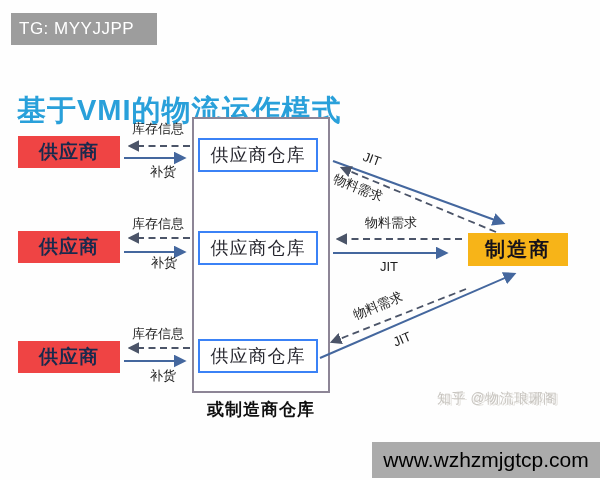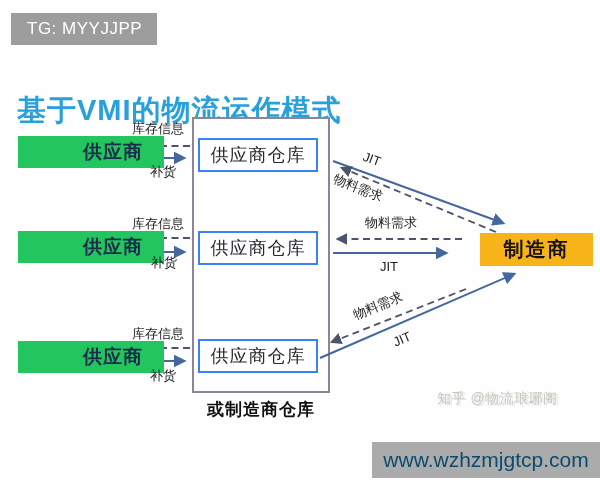--- a/index.html
+++ b/index.html
@@ -3,68 +3,68 @@
 <meta charset="utf-8">
 <style>
   html,body { margin:0; padding:0; background:#ffffff; }
   .stage {
     position:relative; width:600px; height:480px; background:#fefefe;
     font-family:"Liberation Sans", sans-serif; overflow:hidden;
   }
   .tg-banner {
     position:absolute; left:11px; top:13px; width:146px; height:32px;
     background:#9d9d9d; color:#ffffff; font-size:17px; line-height:32px;
-    padding-left:16px; box-sizing:border-box; letter-spacing:0.5px;
+    padding-left:8px; box-sizing:border-box; letter-spacing:0.5px;
   }
   .title {
     position:absolute; left:17px; top:62px; font-size:29px; font-weight:bold;
     color:#29a0da; letter-spacing:1px; white-space:nowrap;margin-top:29px;
   }
   .outer-box {
     position:absolute; left:192px; top:117px; width:138px; height:276px;
     border:2px solid #8d8596; box-sizing:border-box; background:#ffffff;
   }
   .wh {
     position:absolute; left:198px; width:120px; height:34px;
     border:2px solid #3b82f6; background:#ffffff; box-sizing:border-box;
     display:flex; align-items:center; justify-content:center;
     font-size:18px; color:#26262e; letter-spacing:1px; z-index:3;
   }
   .wh1 { top:138px; } .wh2 { top:231px; } .wh3 { top:339px; }
   .sup {
-    position:absolute; left:18px; width:102px; height:32px; background:#22c55e;
+    position:absolute; left:18px; width:102px; height:32px; background:#ef4444;
     display:flex; align-items:center; justify-content:center;
-    font-size:19px; font-weight:600; color:#1a2a4d; letter-spacing:1px; z-index:3;padding-left:44px;
+    font-size:19px; font-weight:600; color:#1a2a4d; letter-spacing:1px; z-index:3;
   }
   .sup1 { top:136px; } .sup2 { top:231px; } .sup3 { top:341px; }
   .mfr {
-    position:absolute; left:468px; top:233px; width:113px; height:33px;
+    position:absolute; left:468px; top:233px; width:100px; height:33px;
     background:#f7b418; display:flex; align-items:center; justify-content:center;
-    font-size:20px; font-weight:bold; color:#16121a; letter-spacing:2px; z-index:3;margin-left:12px;
+    font-size:20px; font-weight:bold; color:#16121a; letter-spacing:2px; z-index:3;
   }
   .arrows { position:absolute; left:0; top:0; z-index:2; pointer-events:none; }
   .lbl {
     position:absolute; font-size:13px; color:#1c1c1c; white-space:nowrap;
     transform:translate(-50%,-50%); z-index:4;
   }
   .rot20  { transform:translate(-50%,-50%) rotate(20deg); }
   .rot22  { transform:translate(-50%,-50%) rotate(22deg); }
   .rotm22 { transform:translate(-50%,-50%) rotate(-22deg); }
   .rotm23 { transform:translate(-50%,-50%) rotate(-23deg); }
   .caption {
     position:absolute; left:261px; top:398px; transform:translateX(-50%);
     font-size:17px; font-weight:bold; color:#101010; letter-spacing:1px; z-index:3;
   }
   .watermark {
     position:absolute; left:437px; top:390px; font-size:14px; color:#c9c6c1;
     letter-spacing:0.5px; text-shadow:2px 1px 0 #e6e4e0; z-index:3; white-space:nowrap;
   }
   .footer {
     position:absolute; left:372px; top:442px; width:228px; height:36px;
-    background:#ababab; color:#0c4a6e; font-size:21px;
+    background:#ababab; color:#000000; font-size:21px;
     display:flex; align-items:center; justify-content:center; z-index:5;
   }
 </style>
 </head>
 <body>
 
 <div class="stage">
 
   <div class="tg-banner">TG: MYYJJPP</div>
 

